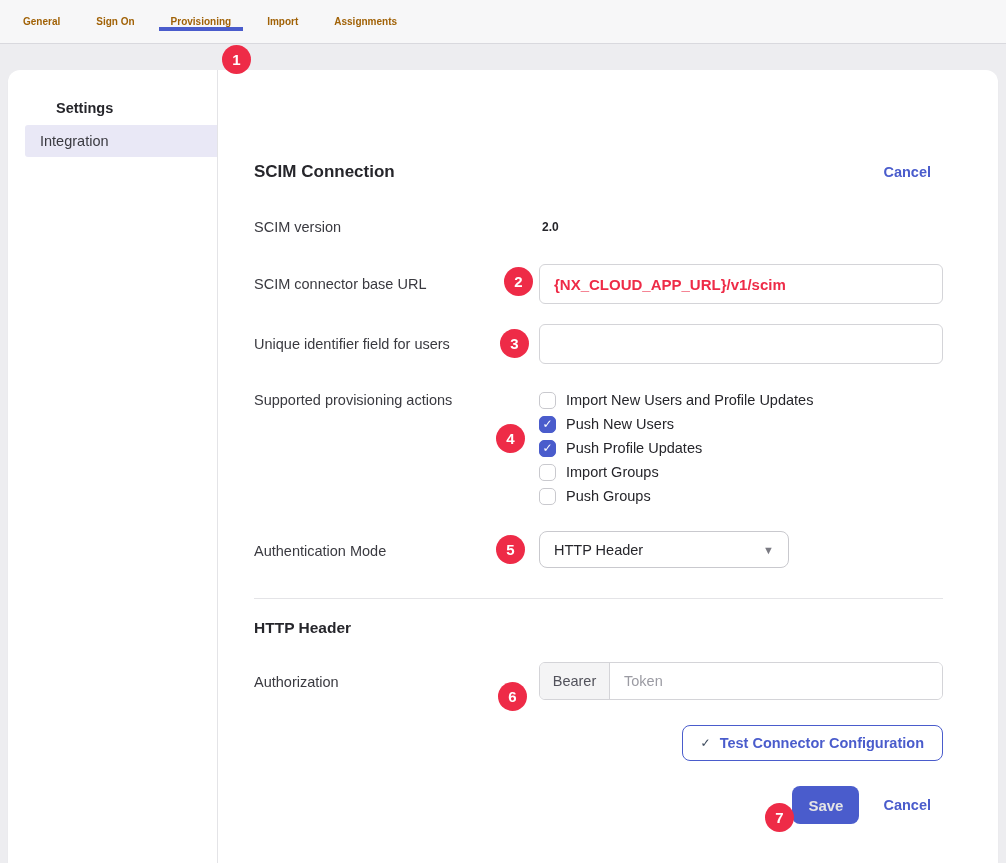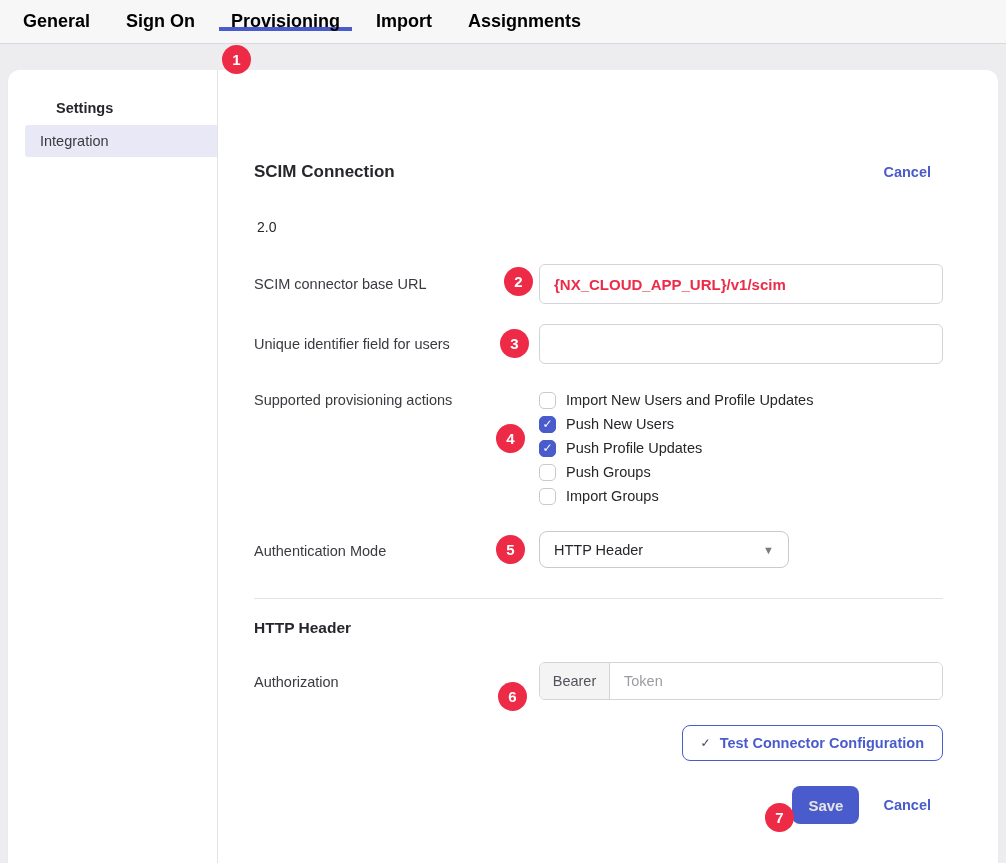--- a/index.html
+++ b/index.html
@@ -14,21 +14,21 @@
   
   .topbar {
     height:44px; background:#f7f7f8;
     border-bottom:1px solid #d9d9de;
     display:flex; align-items:stretch;
     padding-left:5px;
   }
   .tab {
     display:flex; align-items:center;
     padding:0 12px; margin:12px 6px;
-    font-size:18px; font-weight:700; color:#000000;
+    font-size:10px; font-weight:700; color:#a16207;
     cursor:pointer; border-bottom:4px solid transparent;
     padding-top:4px;
   }
   .tab.active { border-bottom-color:#4a5ccc; }
   
   .card {
     position:absolute; left:8px; right:8px; top:70px; bottom:0;
     background:#ffffff; border-radius:12px 12px 0 0;
     display:flex;
     box-shadow:0 1px 2px rgba(0,0,0,0.03);
@@ -63,21 +63,21 @@
   .form-header .link, .save-row .link { margin-right:12px; }
   .form-row { display:flex; align-items:flex-start; }
   .row-label {
     width:285px; flex-shrink:0; font-size:14.5px; color:#3a3a40;
     line-height:24px; padding-top:8px;
   }
   .row-label.plain { padding-top:0; }
   .row-control { flex:1; }
   .row-version { margin-top:31px; }
   .row-version .row-label, .row-version .row-value { padding-top:0; line-height:24px; }
-  .row-value { font-size:14px; color:#26262b; padding-left:3px; }
+  .row-value { font-size:12px; color:#26262b; padding-left:3px;font-weight:bold; }
   .row-url { margin-top:25px; }
   .row-unique { margin-top:20px; }
   .text-input {
     width:100%; height:40px; border:1px solid #d4d4d8; border-radius:6px;
     padding:0 14px; font-size:14.5px; color:#26262b; outline:none;
     font-family:"Liberation Sans", sans-serif; background:#fff;
   }
   .text-input.url-value { color:#ee2b47; font-weight:700; font-size:15px; }
   .row-actions { margin-top:24px; }
   .checkbox-row {
@@ -177,20 +177,21 @@
   </aside>
 
   <section class="main">
 
     <div class="form-header">
       <h1 class="form-title">SCIM Connection</h1>
       <a class="link">Cancel</a>
     </div>
 
     <div class="form-row row-version">
+      <div class="row-label plain">SCIM version</div>
       <div class="row-value">2.0</div>
     </div>
 
     <div class="form-row row-url">
       <div class="row-label">SCIM connector base URL</div>
       <div class="row-control">
         <input class="text-input url-value" type="text" value="{NX_CLOUD_APP_URL}/v1/scim" style="">
       </div>
     </div>
 
@@ -211,25 +212,25 @@
         <div class="checkbox-row">
           <span class="checkbox checked"></span>
           <span class="checkbox-label">Push New Users</span>
         </div>
         <div class="checkbox-row">
           <span class="checkbox checked"></span>
           <span class="checkbox-label">Push Profile Updates</span>
         </div>
         <div class="checkbox-row">
           <span class="checkbox"></span>
+          <span class="checkbox-label">Import Groups</span>
+        </div>
+        <div class="checkbox-row">
+          <span class="checkbox"></span>
           <span class="checkbox-label">Push Groups</span>
-        </div>
-        <div class="checkbox-row">
-          <span class="checkbox"></span>
-          <span class="checkbox-label">Import Groups</span>
         </div>
       </div>
     </div>
 
     <div class="form-row row-auth-mode">
       <div class="row-label">Authentication Mode</div>
       <div class="row-control">
         <div class="select-box">
           <span>HTTP Header</span>
           <span class="select-caret">▼</span>

